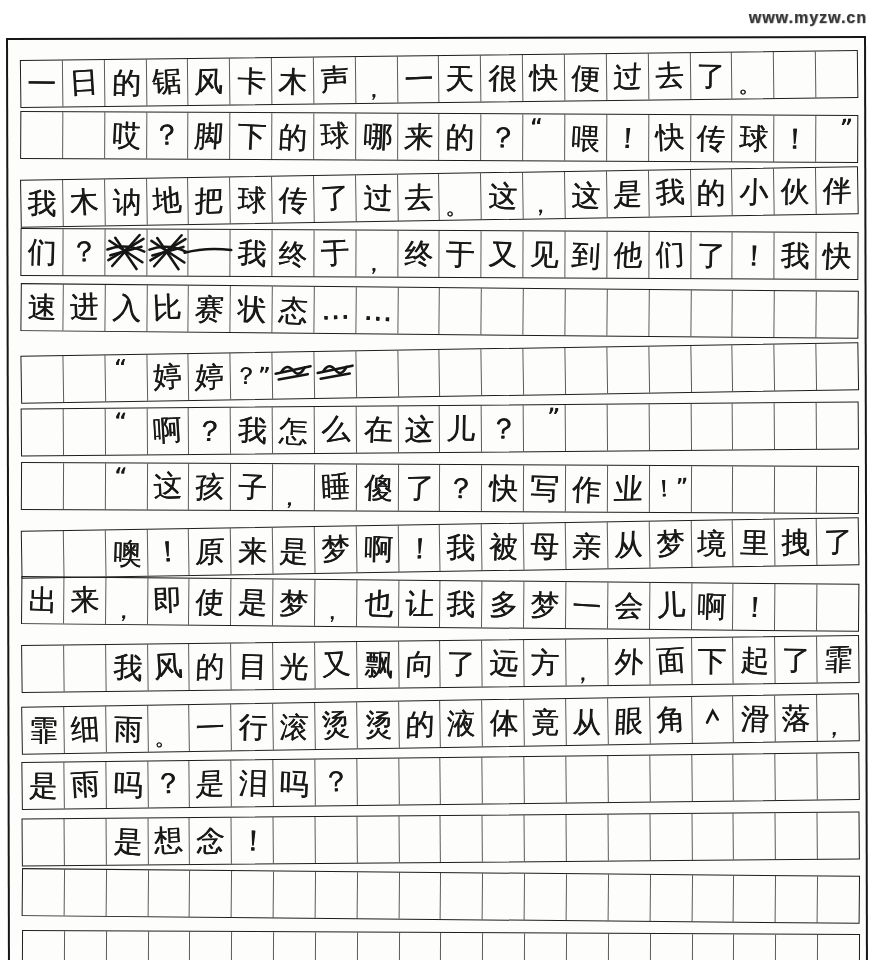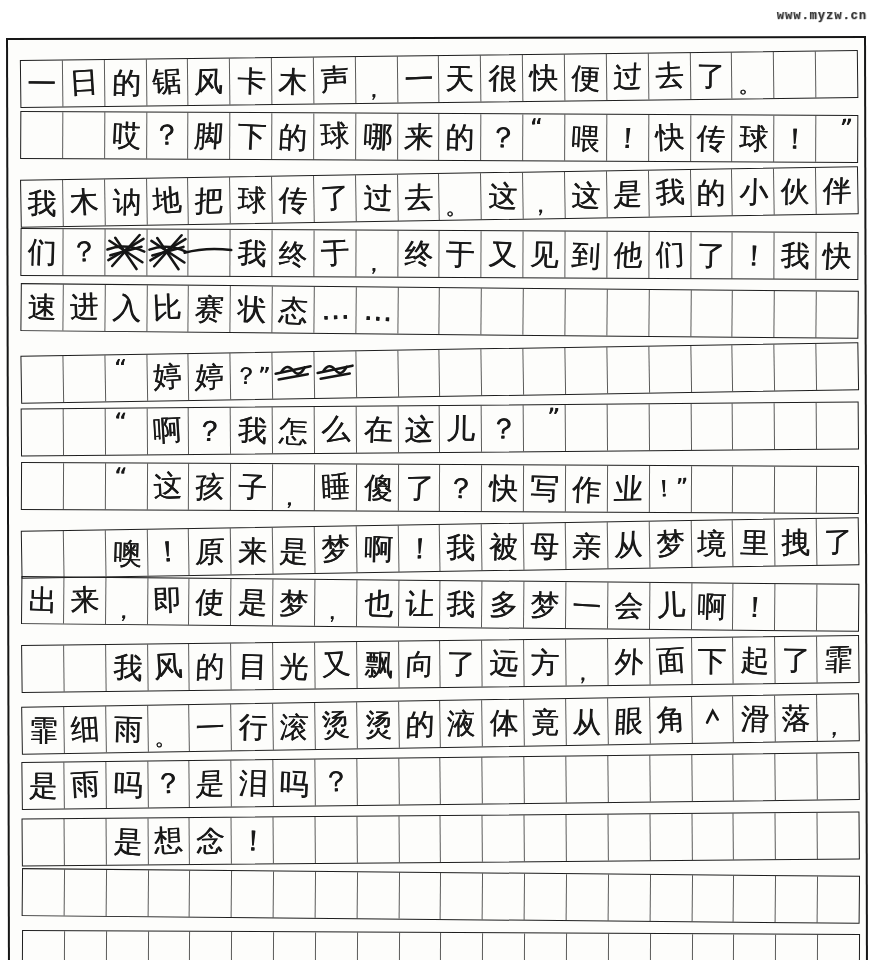--- a/index.html
+++ b/index.html
@@ -4,22 +4,22 @@
 <style>
   html,body{margin:0;padding:0;}
   body{
     width:873px;height:960px;overflow:hidden;position:relative;
     background:#ffffff;
     font-family:"DejaVu Sans", sans-serif;
   }
   
   .watermark{
     position:absolute;top:9px;right:6px;
-    font-family:Liberation Mono, monospace;
-    font-size:12px;font-weight:bold;letter-spacing:1px;
+    font-family:Liberation Sans, sans-serif;
+    font-size:16px;font-weight:bold;letter-spacing:1px;
     color:#1c1c1c;opacity:.88;
     text-shadow:1px 0 0 rgba(90,90,90,.55), 0 1px 0 rgba(120,120,120,.35);
   }
   
   .paper-frame{
     position:absolute;left:7px;top:37px;width:856px;height:940px;
     border:2px solid #161616;border-bottom:none;
     transform:rotate(-0.12deg);
     background:#fdfdfb;
   }

